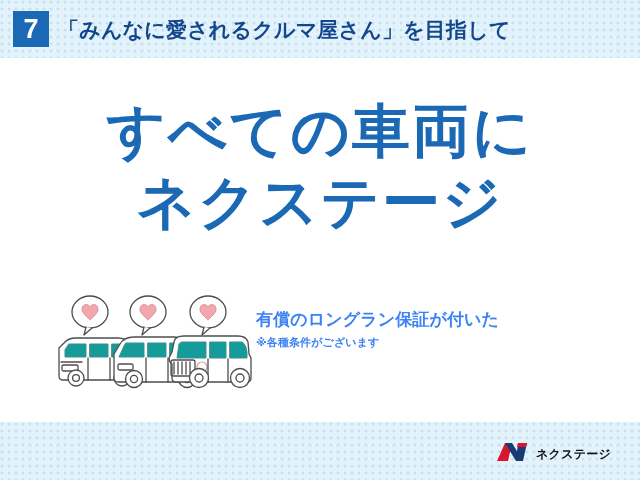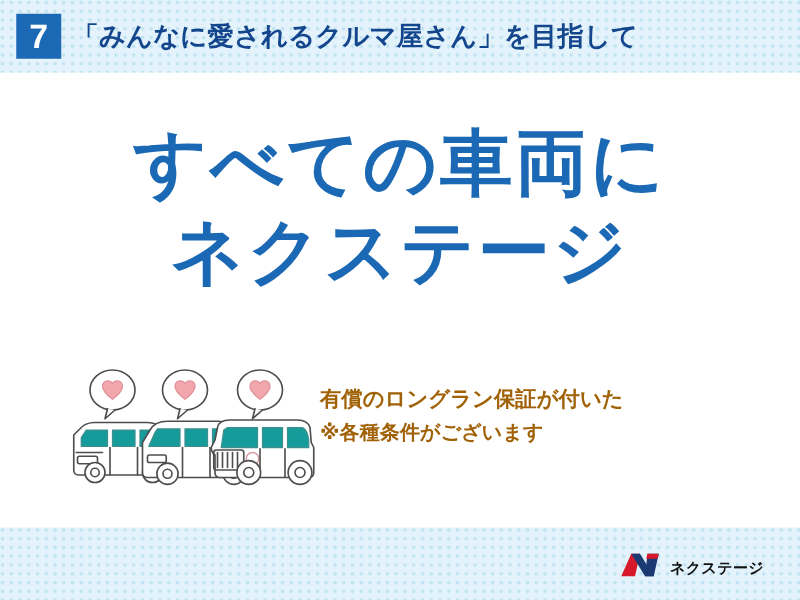--- a/index.html
+++ b/index.html
@@ -96,27 +96,27 @@
   #body-copy {
     position: absolute;
     left: 256px;
     top: 306px;
     width: 380px;
   }
   #body-copy .bc-line {
     display: block;
     font-size: 17px;
     font-weight: bold;
-    color: #a16207;
+    color: #3b82f6;
     line-height: 1.62;
     white-space: nowrap;
     letter-spacing: 0.1px;
   }
   #body-copy .bc-note {
-    font-size: 16px;
+    font-size: 11px;
   }
 
   
   #car-illustration {
     position: absolute;
     left: 56px;
     top: 292px;
     width: 200px;
     height: 108px;
   }

